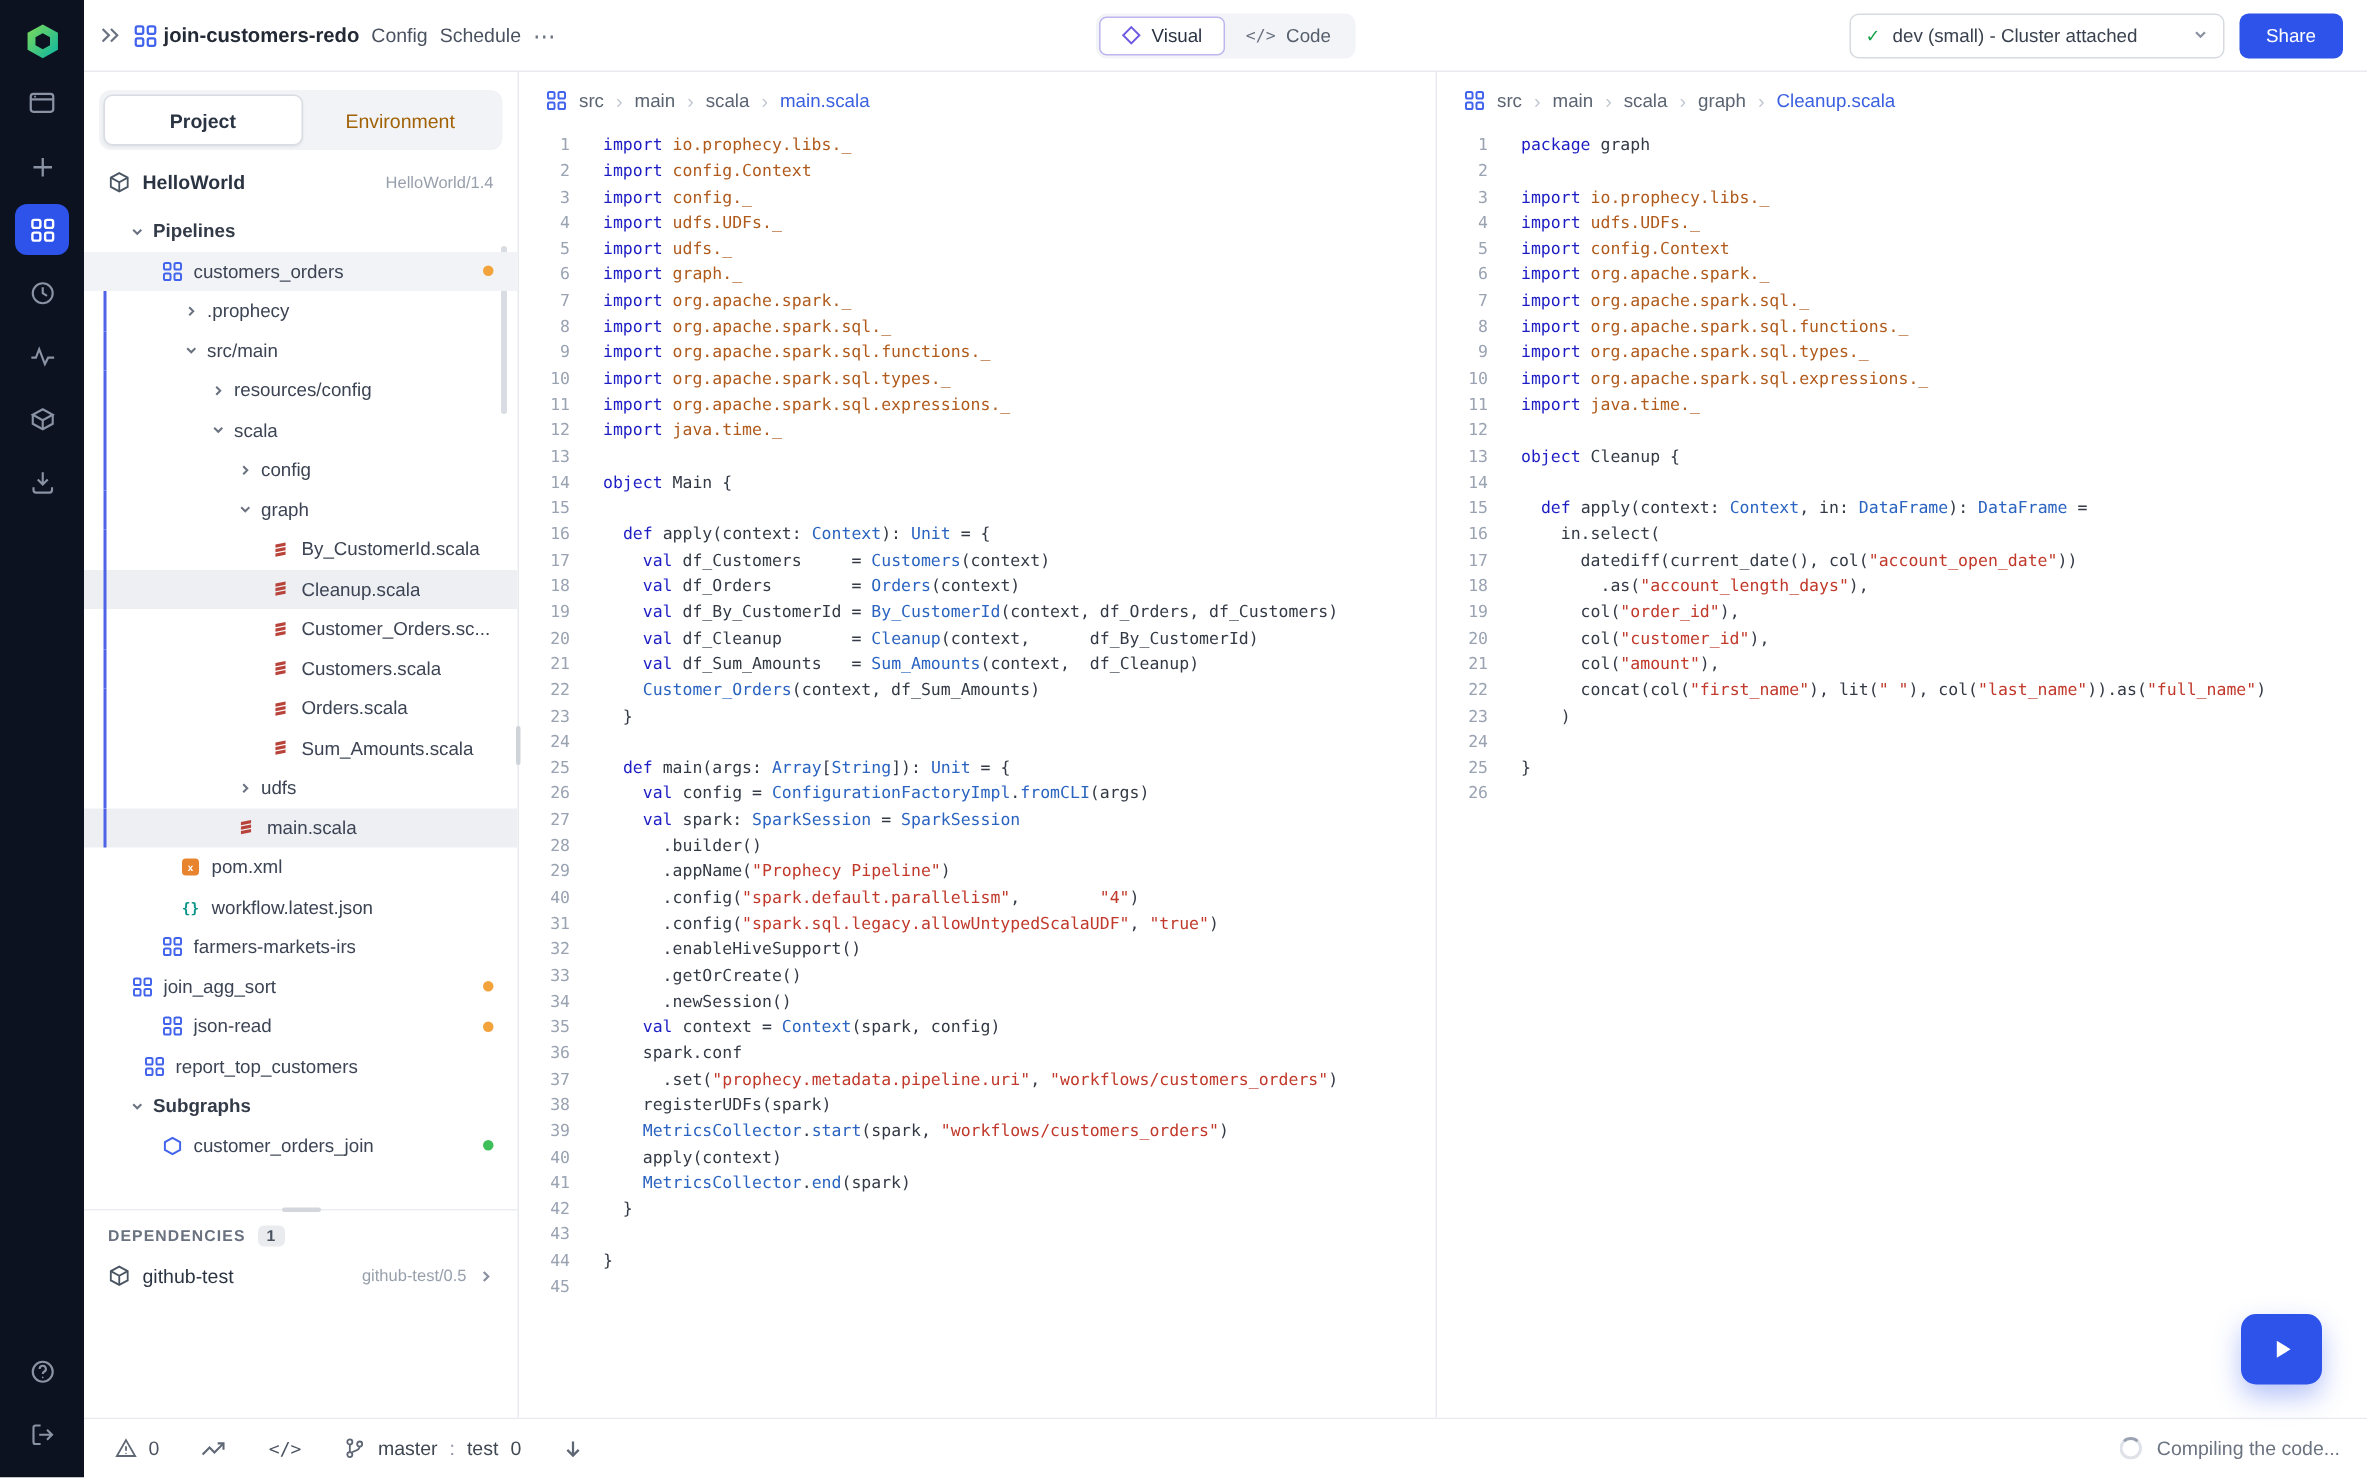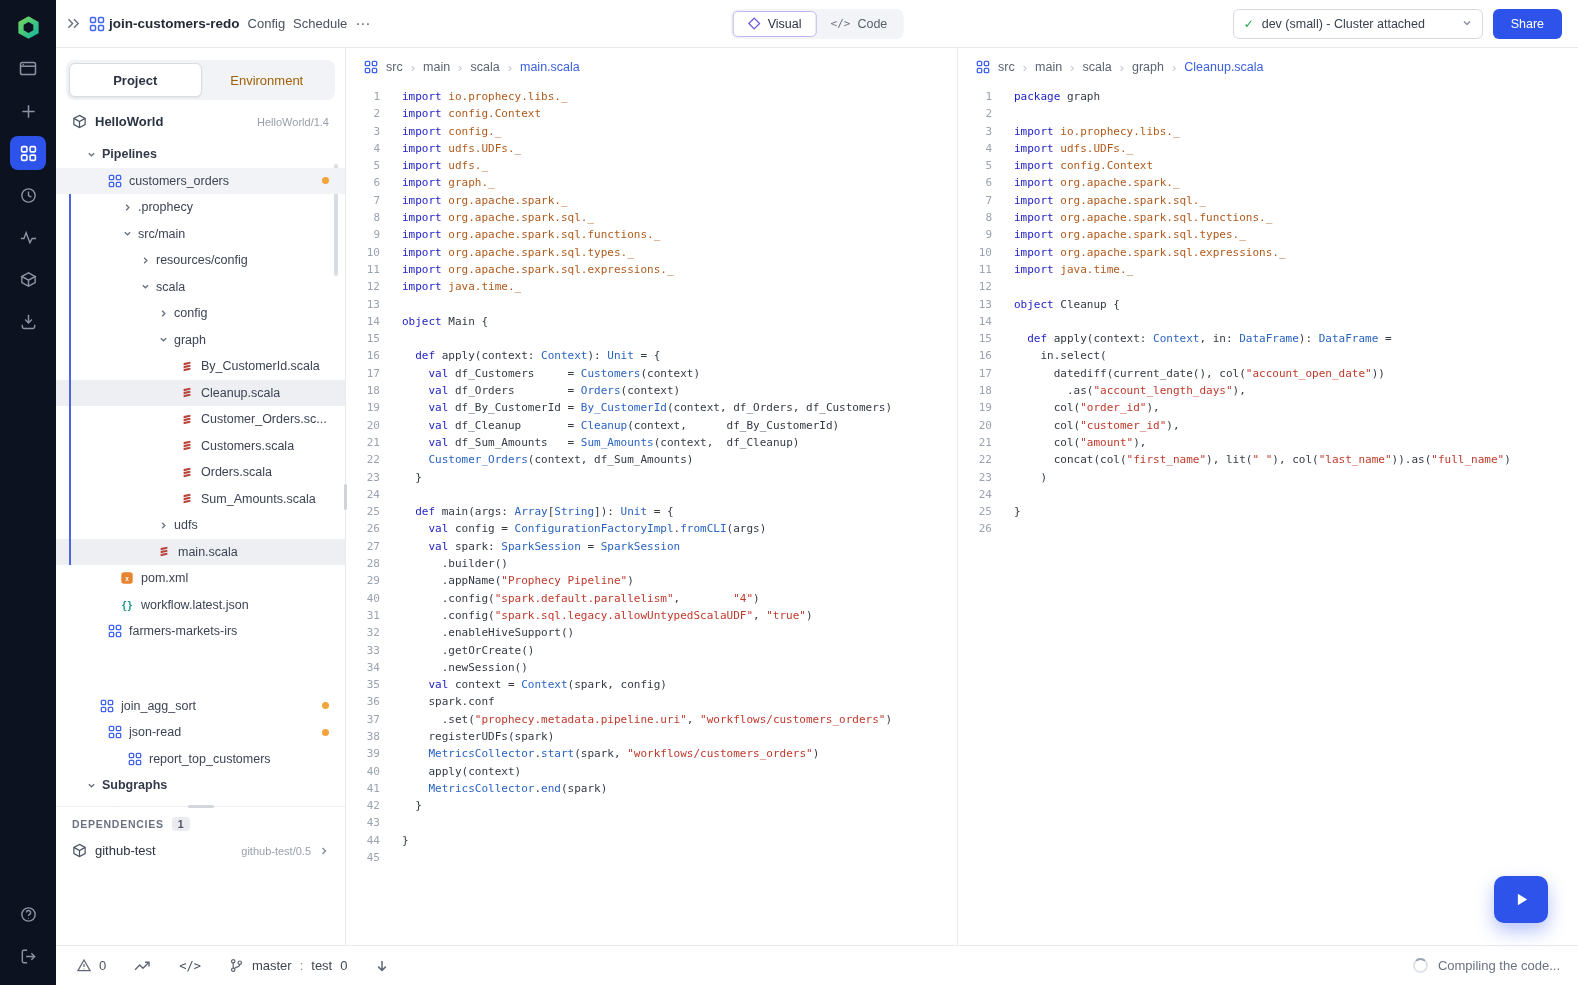--- a/index.html
+++ b/index.html
@@ -422,21 +422,21 @@
               <span class="ficon" style="display: inline-flex;">
                 <svg viewBox="0 0 16 16" width="14" height="14" fill="none" stroke="#4263eb" stroke-width="1.5">
                   <rect x="1.5" y="1.5" width="5" height="5" rx="1.2"></rect>
                   <rect x="9.5" y="1.5" width="5" height="5" rx="1.2"></rect>
                   <rect x="1.5" y="9.5" width="5" height="5" rx="1.2"></rect>
                   <rect x="9.5" y="9.5" width="5" height="5" rx="1.2"></rect>
                 </svg>
               </span>
               <span class="tlabel">farmers-markets-irs</span>
             </div>
-            <div class="trow" style="padding-left: 42px; margin-top: 48px;">
+            <div class="trow" style="padding-left: 30px;">
               <span class="ficon" style="display: inline-flex;">
                 <svg viewBox="0 0 16 16" width="14" height="14" fill="none" stroke="#4263eb" stroke-width="1.5">
                   <rect x="1.5" y="1.5" width="5" height="5" rx="1.2"></rect>
                   <rect x="9.5" y="1.5" width="5" height="5" rx="1.2"></rect>
                   <rect x="1.5" y="9.5" width="5" height="5" rx="1.2"></rect>
                   <rect x="9.5" y="9.5" width="5" height="5" rx="1.2"></rect>
                 </svg>
               </span>
               <span class="tlabel">join_agg_sort</span>
               <span class="dot orange"></span>
@@ -446,21 +446,21 @@
                 <svg viewBox="0 0 16 16" width="14" height="14" fill="none" stroke="#4263eb" stroke-width="1.5">
                   <rect x="1.5" y="1.5" width="5" height="5" rx="1.2"></rect>
                   <rect x="9.5" y="1.5" width="5" height="5" rx="1.2"></rect>
                   <rect x="1.5" y="9.5" width="5" height="5" rx="1.2"></rect>
                   <rect x="9.5" y="9.5" width="5" height="5" rx="1.2"></rect>
                 </svg>
               </span>
               <span class="tlabel">json-read</span>
               <span class="dot orange"></span>
             </div>
-            <div class="trow" style="padding-left: 70px;">
+            <div class="trow" style="padding-left: 38px;">
               <span class="ficon" style="display: inline-flex;">
                 <svg viewBox="0 0 16 16" width="14" height="14" fill="none" stroke="#4263eb" stroke-width="1.5">
                   <rect x="1.5" y="1.5" width="5" height="5" rx="1.2"></rect>
                   <rect x="9.5" y="1.5" width="5" height="5" rx="1.2"></rect>
                   <rect x="1.5" y="9.5" width="5" height="5" rx="1.2"></rect>
                   <rect x="9.5" y="9.5" width="5" height="5" rx="1.2"></rect>
                 </svg>
               </span>
               <span class="tlabel">report_top_customers</span>
             </div>

